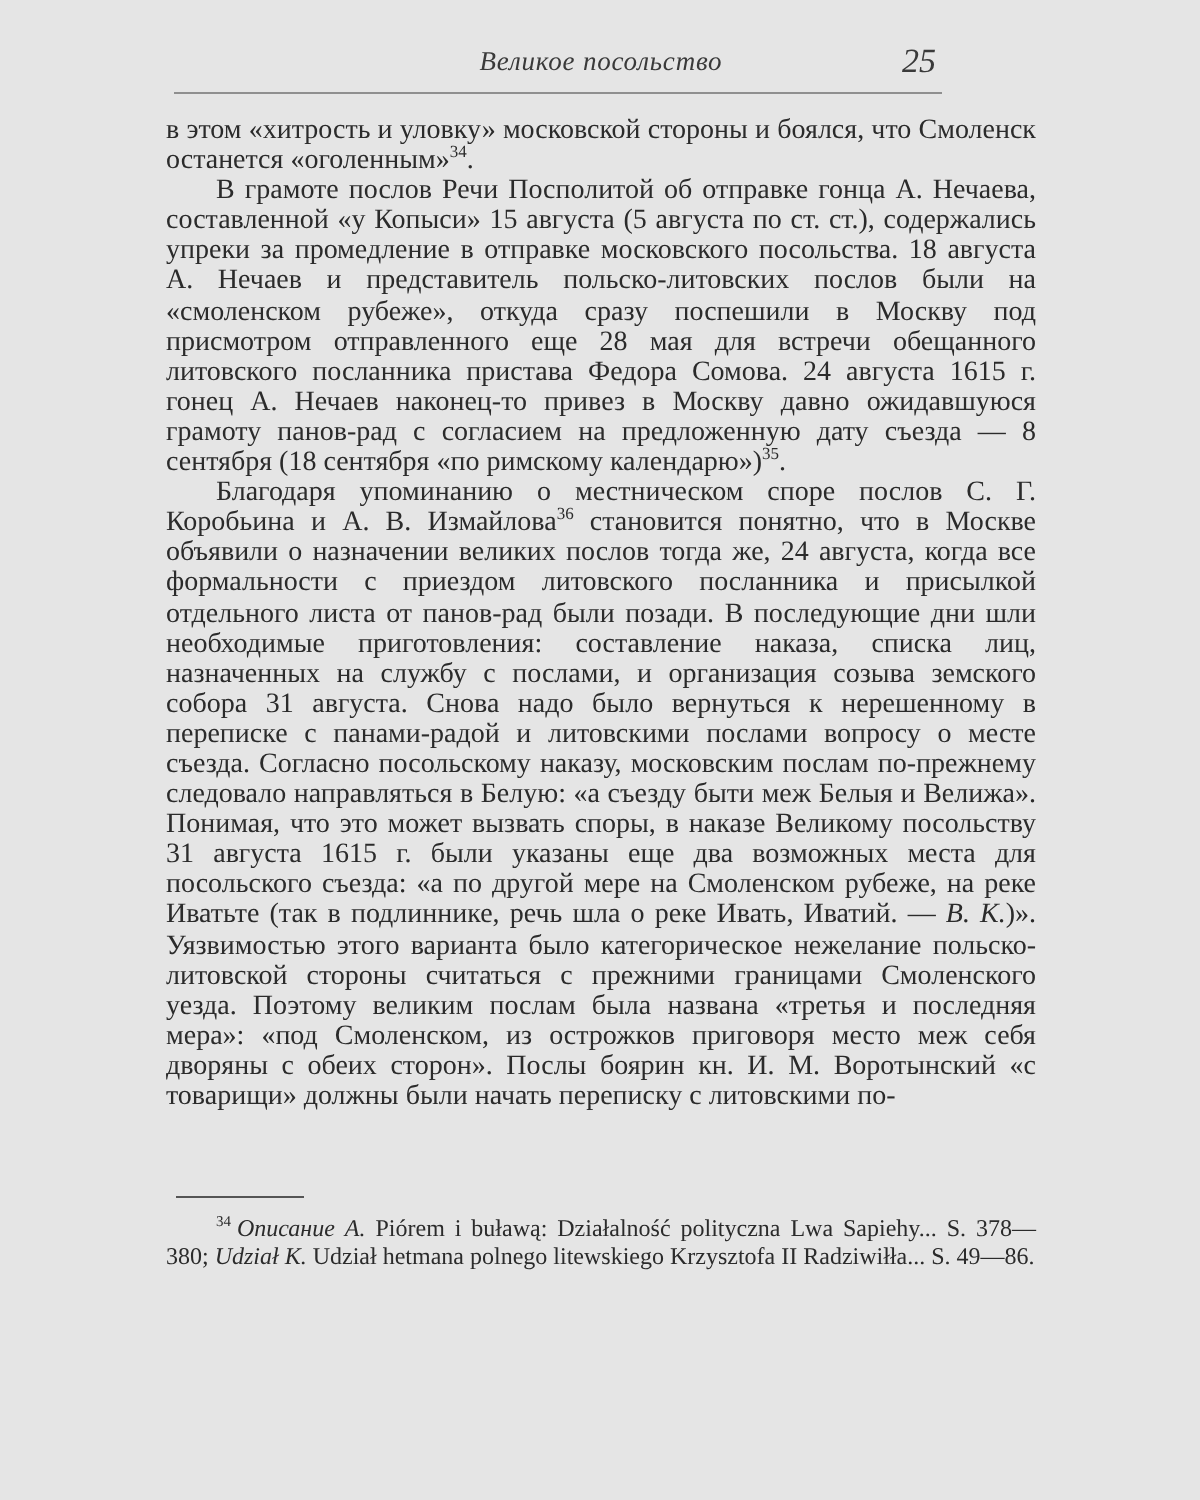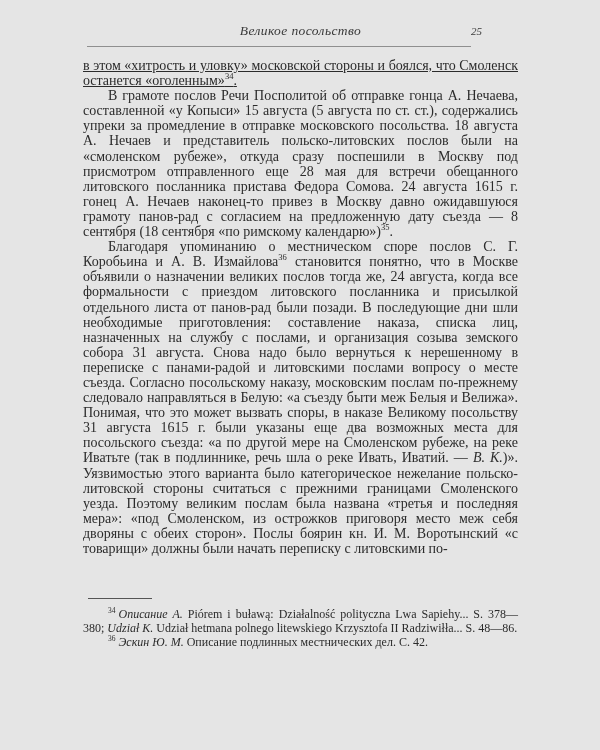--- a/index.html
+++ b/index.html
@@ -29,23 +29,23 @@
     text-align: center;
     font-style: italic;
     font-size: 13.5px;
     line-height: 16px;
     color: #3a3a3a;
     letter-spacing: 0.4px;
   }
   .page-num {
     position: absolute;
     top: 23px;
-    left: 388px;
+    left: 368px;
     font-style: italic;
-    font-size: 11px;
+    font-size: 17px;
     line-height: 16px;
     color: #3a3a3a;
   }
   .head-rule {
     position: absolute;
     left: 4px;
     top: 46px;
     width: 384px;
     border-top: 1px solid #8f8f8f;
     height: 0;
@@ -58,21 +58,20 @@
     font-size: 14px;
     line-height: 15.1px;
     text-align: justify;
   }
   .para {
     margin: 0;
     text-indent: 25px;
   }
   .para.no-indent {
     text-indent: 0;
-    text-decoration: underline;
   }
   .fnref {
     font-size: 8.5px;
     line-height: 0;
     vertical-align: super;
   }
   .run-italic {
   }
   
   .footnotes {
@@ -114,17 +113,16 @@
   </header>
 
   <main class="body-text">
     <p class="para no-indent"><span>в этом «хитрость и уловку» московской стороны и боялся, что Смоленск останется «оголенным»</span><sup class="fnref">34</sup><span>.</span></p>
     <p class="para"><span>В грамоте послов Речи Посполитой об отправке гонца А. Нечаева, составленной «у Копыси» 15 августа (5 августа по ст. ст.), содержались упреки за промедление в отправке московского посольства. 18 августа А. Нечаев и представитель польско-литовских послов были на «смоленском рубеже», откуда сразу поспешили в Москву под присмотром отправленного еще 28 мая для встречи обещанного литовского посланника пристава Федора Сомова. 24 августа 1615 г. гонец А. Нечаев наконец-то привез в Москву давно ожидавшуюся грамоту панов-рад с согласием на предложенную дату съезда — 8 сентября (18 сентября «по римскому календарю»)</span><sup class="fnref">35</sup><span>.</span></p>
     <p class="para"><span>Благодаря упоминанию о местническом споре послов С. Г. Коробьина и А. В. Измайлова</span><sup class="fnref">36</sup><span> становится понятно, что в Москве объявили о назначении великих послов тогда же, 24 августа, когда все формальности с приездом литовского посланника и присылкой отдельного листа от панов-рад были позади. В последующие дни шли необходимые приготовления: составление наказа, списка лиц, назначенных на службу с послами, и организация созыва земского собора 31 августа. Снова надо было вернуться к нерешенному в переписке с панами-радой и литовскими послами вопросу о месте съезда. Согласно посольскому наказу, московским послам по-прежнему следовало направляться в Белую: «а съезду быти меж Белыя и Велижа». Понимая, что это может вызвать споры, в наказе Великому посольству 31 августа 1615 г. были указаны еще два возможных места для посольского съезда: «а по другой мере на Смоленском рубеже, на реке Иватьте (так в подлиннике, речь шла о реке Ивать, Иватий. — </span><em class="run-italic">В. К.</em><span>)». Уязвимостью этого варианта было категорическое нежелание польско-литовской стороны считаться с прежними границами Смоленского уезда. Поэтому великим послам была названа «третья и последняя мера»: «под Смоленском, из острожков приговоря место меж себя дворяны с обеих сторон». Послы боярин кн. И. М. Воротынский «с товарищи» должны были начать переписку с литовскими по-</span></p>
   </main>
 
   <footer class="footnotes">
     <div class="fn-rule"></div>
-    <p class="footnote"><sup class="fnnum">34</sup><em class="run-italic">Описание A.</em><span> Piórem i buławą: Działalność polityczna Lwa Sapiehy... S. 378—380; </span><em class="run-italic">Udział K.</em><span> Udział hetmana polnego litewskiego Krzysztofa II Radziwiłła... S. 48—86.</span></p>
-    <p class="footnote"><sup class="fnnum">36</sup><em class="run-italic">Эскин Ю. М.</em><span> Описание подлинных местнических дел. С. 42.</span></p>
+    <p class="footnote"><sup class="fnnum">34</sup><em class="run-italic">Описание A.</em><span> Piórem i buławą: Działalność polityczna Lwa Sapiehy... S. 378—380; </span><em class="run-italic">Udział K.</em><span> Udział hetmana polnego litewskiego Krzysztofa II Radziwiłła... S. 49—86.</span></p>
   </footer>
 
 </div>
 
 </body></html>

